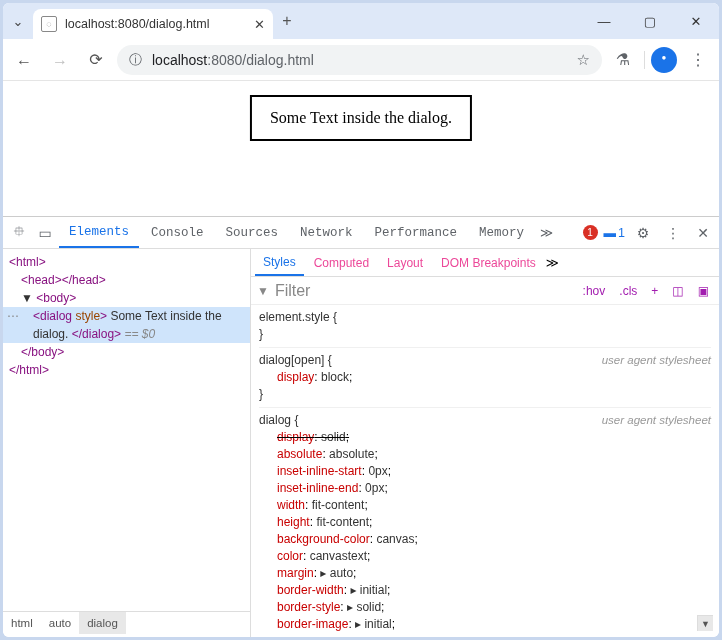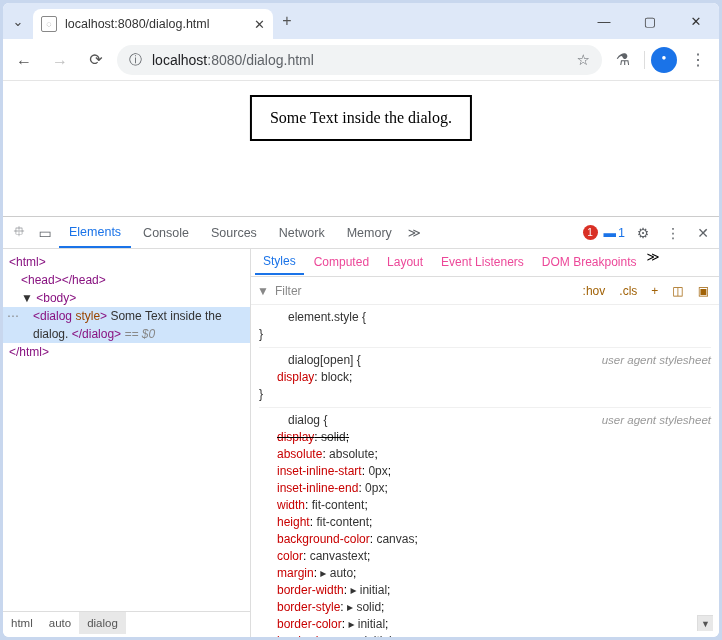--- a/index.html
+++ b/index.html
@@ -31,21 +31,21 @@
 .addrbar .avatar { width: 26px; height: 26px; border-radius: 50%; background: #1a73e8; display: flex; align-items: center; justify-content: center; color: #fff; }
 
 
 .viewport { height: 135px; background: #fff; position: relative; }
 .viewport .dialog-box { position: absolute; left: 50%; top: 14px; transform: translateX(-50%); border: 2.5px solid #000; padding: 12px 18px; font-family: "Times New Roman", serif; font-size: 16px; }
 
 
 .devtools { flex: 1; border-top: 1px solid #ccc; display: flex; flex-direction: column; min-height: 0; background: #fff; font-size: 12.5px; }
 .dt-tabs { height: 32px; display: flex; align-items: center; border-bottom: 1px solid #ddd; padding: 0 4px; gap: 2px; }
 .dt-tabs .tool-icon { width: 24px; text-align: center; color: #5f6368; font-size: 14px; }
-.dt-tabs .tab { padding: 0 10px; height: 30px; display: flex; align-items: center; color: #5f6368; cursor: pointer; }
+.dt-tabs .tab { padding: 0 10px; height: 30px; display: flex; align-items: center; color: #5f6368; cursor: pointer; font-family: Liberation Mono, monospace; }
 .dt-tabs .tab.active { color: #1a73e8; border-bottom: 2px solid #1a73e8; font-weight: 500; }
 .dt-tabs .more { color: #5f6368; padding: 0 4px; }
 .dt-tabs .right { margin-left: auto; display: flex; align-items: center; gap: 6px; }
 .dt-tabs .badge-err { width: 15px; height: 15px; background: #d93025; color: #fff; border-radius: 50%; font-size: 10px; display: inline-flex; align-items: center; justify-content: center; }
 .dt-tabs .badge-info { display: inline-flex; align-items: center; gap: 2px; color: #1a73e8; }
 
 .dt-body { flex: 1; display: flex; min-height: 0; }
 
 
 .tree { width: 248px; border-right: 1px solid #ddd; padding: 4px 0; font-family: Menlo, Consolas, monospace; font-size: 12px; line-height: 18px; color: #333; overflow: hidden; display: flex; flex-direction: column; }
@@ -57,30 +57,30 @@
 .tree .ln.l1 { padding-left: 18px; }
 .tree .ln.l2 { padding-left: 30px; }
 .tree .ln.hl { background: #cfe4fb; }
 .tree .dots { position: absolute; left: 4px; color: #888; }
 .tree .crumbs { border-top: 1px solid #ddd; height: 22px; display: flex; align-items: center; font-family: "Segoe UI", Arial, sans-serif; }
 .tree .crumbs span { padding: 2px 8px; font-size: 11.5px; color: #555; }
 .tree .crumbs span.cur { background: #e8e8e8; }
 
 
 .styles { flex: 1; display: flex; flex-direction: column; min-height: 0; }
-.s-tabs { height: 28px; display: flex; border-bottom: 1px solid #ddd; padding: 0 4px; gap: 2px; }
+.s-tabs { height: 28px; display: flex; align-items: center; border-bottom: 1px solid #ddd; padding: 0 4px; gap: 2px; }
 .s-tabs .tab { padding: 0 8px; height: 26px; display: flex; align-items: center; color: #ec4899; font-size: 12px; }
 .s-tabs .tab.active { color: #1a73e8; border-bottom: 2px solid #1a73e8; font-weight: 500; }
 .s-filter { height: 28px; display: flex; align-items: center; border-bottom: 1px solid #eee; padding: 0 6px; gap: 6px; color: #888; }
 .s-filter .funnel { font-size: 12px; }
-.s-filter .ftext { flex: 1; font-size: 12px; }
-.s-filter .tool { padding: 0 4px; color: #a16207; font-size: 12px; }
+.s-filter .ftext { flex: 1; font-size: 16px; }
+.s-filter .tool { padding: 0 4px; color: #a21caf; font-size: 12px; }
 .s-rules { flex: 1; overflow: hidden; font-family: Menlo, Consolas, monospace; font-size: 12px; line-height: 17px; padding: 4px 8px; }
 .s-rules .rule { margin-bottom: 4px; padding-bottom: 4px; border-bottom: 1px solid #f0f0f0; position: relative; }
-.s-rules .selector { color: #333; margin-left: 29px; }
+.s-rules .selector { color: #333; }
 .s-rules .brace { color: #333; }
 .s-rules .prop { padding-left: 18px; }
 .s-rules .prop .name { color: #c80000; }
 .s-rules .prop .val { color: #333; }
 .s-rules .prop.over { text-decoration: line-through; }
 .s-rules .origin { position: absolute; right: 0; top: 0; color: #999; font-style: italic; font-size: 11.5px; }
 .dt-scroll { position: absolute; right: 6px; bottom: 6px; background: #e8e8e8; width: 16px; height: 16px; font-size: 9px; display: flex; align-items: center; justify-content: center; color: #555; border-top: 1px solid #ddd; border-left: 1px solid #ddd; }
 </style>
 </head>
 <body>
@@ -124,54 +124,55 @@
   </div>
 
   <div class="devtools">
     <div class="dt-tabs">
       <div class="tool-icon">⯐</div>
       <div class="tool-icon">▭</div>
       <div class="tab active">Elements</div>
       <div class="tab">Console</div>
       <div class="tab">Sources</div>
       <div class="tab">Network</div>
+      <div class="tab">Performance</div>
       <div class="tab">Memory</div>
       <div class="more">≫</div>
       <div class="right">
         <span class="badge-err">1</span>
         <span class="badge-info">▬<span>1</span></span>
         <span class="tool-icon">⚙</span>
         <span class="tool-icon">⋮</span>
         <span class="tool-icon">✕</span>
       </div>
     </div>
 
     <div class="dt-body">
 
       <div class="tree">
         <div class="tree-content">
           <div class="ln"><span class="tag">&lt;html&gt;</span></div>
           <div class="ln l1"><span class="tag">&lt;head&gt;&lt;/head&gt;</span></div>
           <div class="ln l1">▼ <span class="tag">&lt;body&gt;</span></div>
           <div class="ln l2 hl" style="position:relative"><span class="dots">⋯</span><span class="tag">&lt;dialog </span><span class="attr">style</span><span class="tag">&gt;</span><span> Some Text inside the dialog. </span><span class="tag">&lt;/dialog&gt;</span><span class="sel"> == $0</span></div>
+          <div class="ln l1"><span class="tag">&lt;/body&gt;</span></div>
           <div class="ln"><span class="tag">&lt;/html&gt;</span></div>
         </div>
         <div class="crumbs">
           <span>html</span>
           <span>auto</span>
           <span class="cur">dialog</span>
         </div>
       </div>
 
       <div class="styles">
         <div class="s-tabs">
           <div class="tab active">Styles</div>
           <div class="tab">Computed</div>
           <div class="tab">Layout</div>
-          <div class="tab">Event Listeners</div>
           <div class="tab">DOM Breakpoints</div>
           <div class="more">≫</div>
         </div>
         <div class="s-filter">
           <span class="funnel">▼</span>
           <span class="ftext">Filter</span>
           <span class="tool">:hov</span>
           <span class="tool">.cls</span>
           <span class="tool">+</span>
           <span class="tool">◫</span>
@@ -198,21 +199,20 @@
                 <div class="prop"><span class="name">absolute</span>: <span class="val">absolute</span>;</div>
                 <div class="prop"><span class="name">inset-inline-start</span>: <span class="val">0px</span>;</div>
                 <div class="prop"><span class="name">inset-inline-end</span>: <span class="val">0px</span>;</div>
                 <div class="prop"><span class="name">width</span>: <span class="val">fit-content</span>;</div>
                 <div class="prop"><span class="name">height</span>: <span class="val">fit-content</span>;</div>
                 <div class="prop"><span class="name">background-color</span>: <span class="val">canvas</span>;</div>
                 <div class="prop"><span class="name">color</span>: <span class="val">canvastext</span>;</div>
                 <div class="prop"><span class="name">margin</span>: <span class="val">▸ auto</span>;</div>
                 <div class="prop"><span class="name">border-width</span>: <span class="val">▸ initial</span>;</div>
                 <div class="prop"><span class="name">border-style</span>: <span class="val">▸ solid</span>;</div>
-                <div class="prop"><span class="name">border-color</span>: <span class="val">▸ initial</span>;</div>
                 <div class="prop"><span class="name">border-image</span>: <span class="val">▸ initial</span>;</div>
               </div>
 
           </div>
         </div>
       </div>
     </div>
   </div>
 
   <div class="dt-scroll">▼</div>

